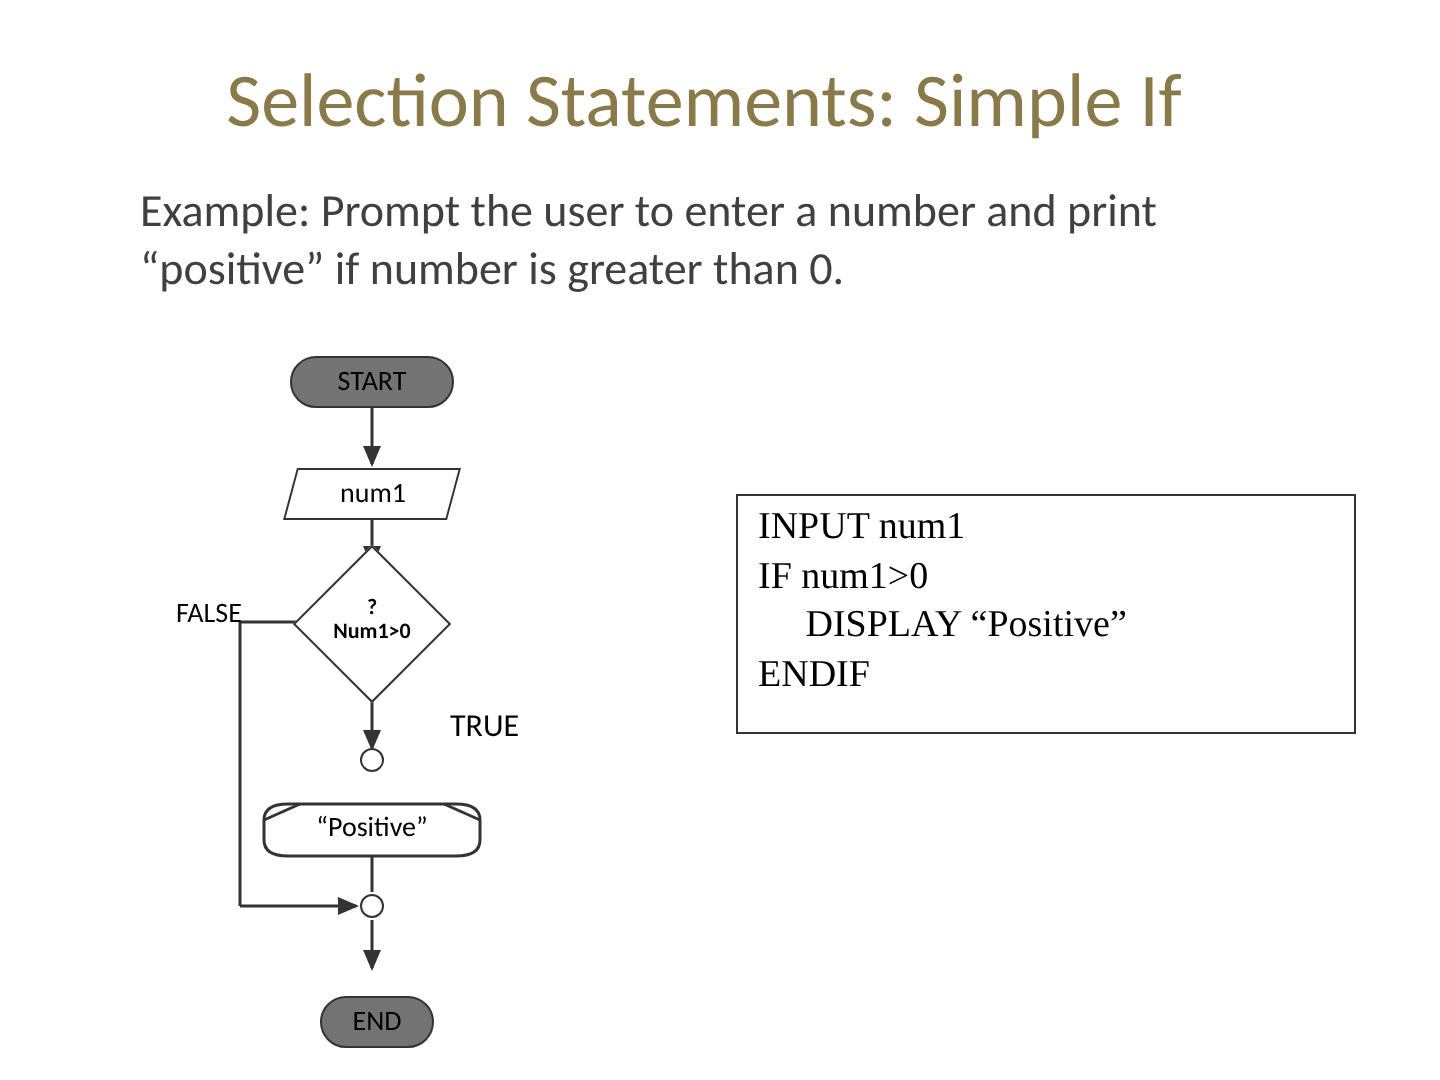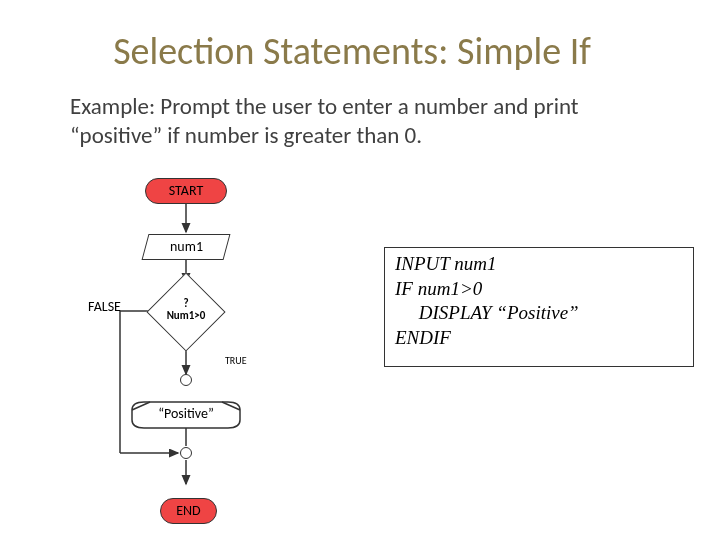--- a/index.html
+++ b/index.html
@@ -32,21 +32,21 @@
   }
   .flowchart {
     position: absolute;
     top: 178px;
     left: 40px;
     width: 280px;
     height: 350px;
   }
   .terminal {
     position: absolute;
-    background: #ef4444;
+    background: #737373;
     border: 1.5px solid #333;
     border-radius: 14px;
     text-align: center;
     font-size: 14px;
     line-height: 24px;
     height: 24px;
   }
   .start { left: 105px; top: 0; width: 80px; }
   .end   { left: 120px; top: 320px; width: 55px; }
   .input-box {
@@ -85,35 +85,34 @@
   }
   .output-shape {
     position: absolute;
     left: 90px;
     top: 222px;
     width: 110px;
     height: 26px;
   }
   .output-shape svg { position:absolute; top:0; left:0; }
   .label-false { position:absolute; left:28px; top:120px; font-size:14px;margin-left:20px; }
-  .label-true  { position:absolute; left:185px; top:176px; font-size:10px; }
+  .label-true  { position:absolute; left:185px; top:176px; font-size:16px; }
   .conn { position:absolute; width:10px; height:10px; border:1.5px solid #333; border-radius:50%; background:#fff; }
   .code-box {
     position: absolute;
     top: 247px;
-    left: 384px;
+    left: 368px;
     width: 288px;
     height: 110px;
     border: 1.5px solid #333;
     padding: 4px 10px;
     font-family: 'Times New Roman', serif;
     font-size: 19px;
     line-height: 1.3;
     white-space: pre;
-    font-style: italic;
   }
 </style>
 </head>
 <body>
 
 <div class="title">Selection Statements: Simple If</div>
 <div class="subtitle">Example: Prompt the user to enter a number and print “positive” if number is greater than 0.</div>
 
 <div class="flowchart">
 

